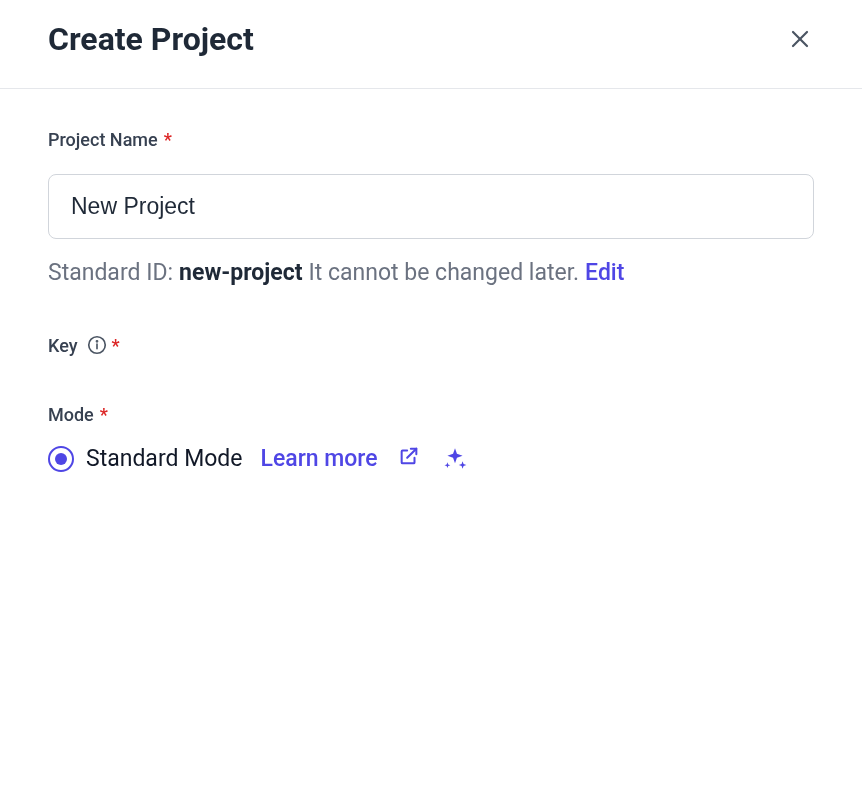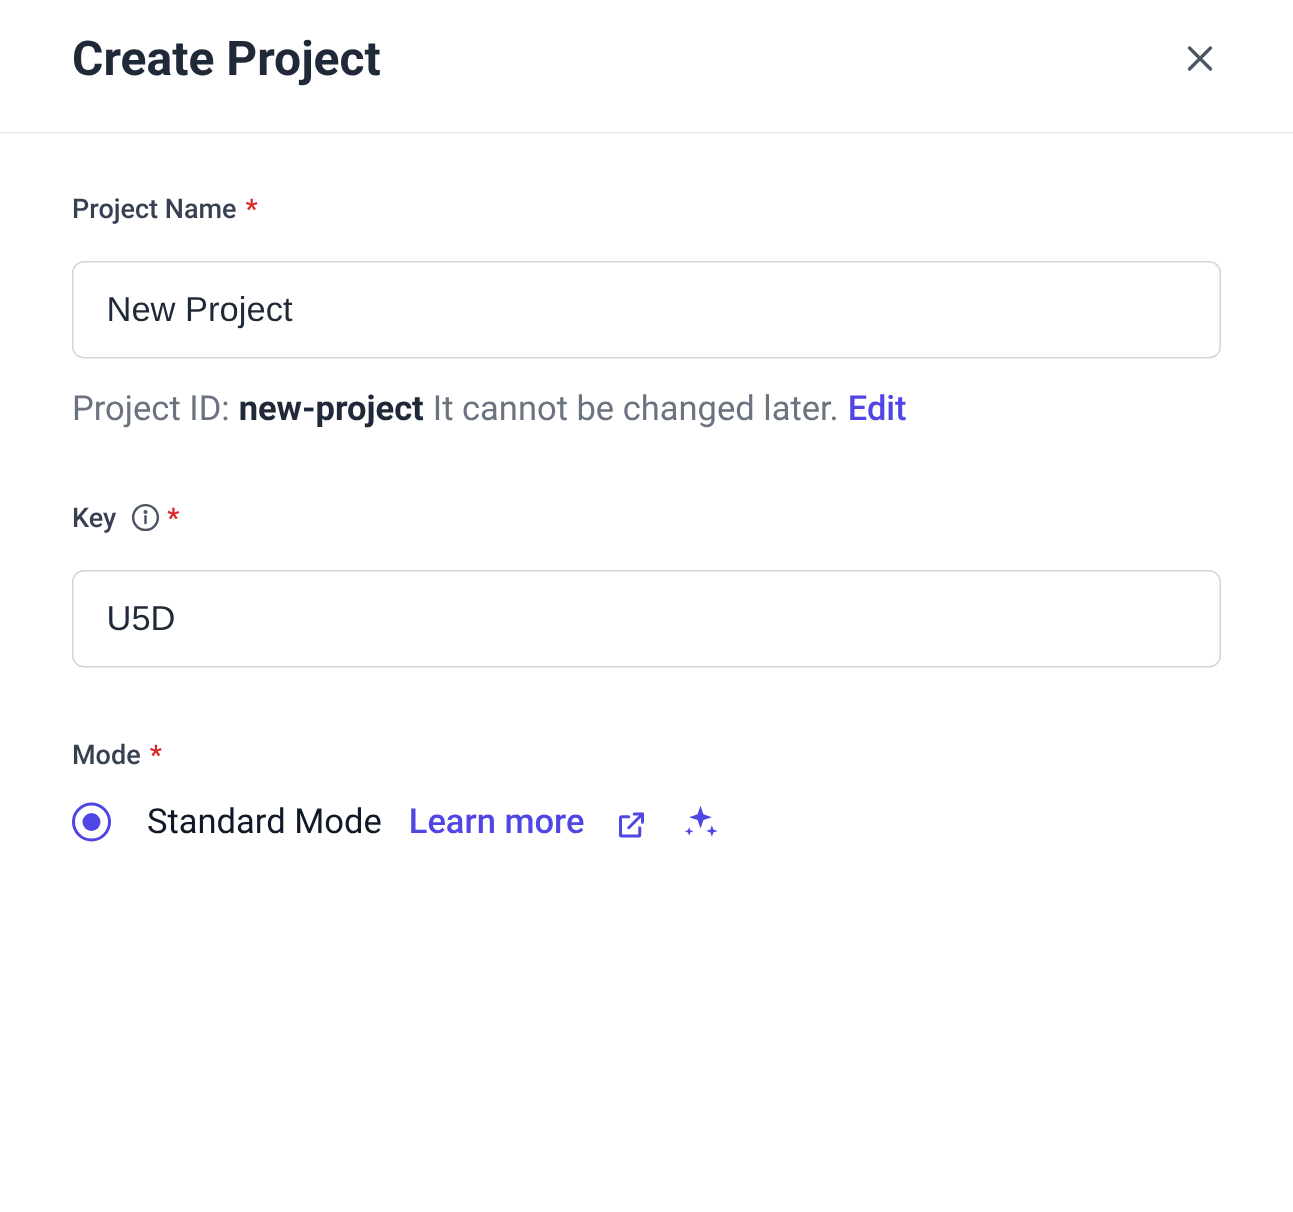--- a/index.html
+++ b/index.html
@@ -95,21 +95,21 @@
     .radio-row {
       display: flex;
       align-items: center;
       gap: 18px;
       font-size: 23px;
       color: #111827;
     }
     .radio-option {
       display: flex;
       align-items: center;
-      gap: 24px;
+      gap: 12px;
       cursor: pointer;
     }
     .radio-circle {
       width: 26px;
       height: 26px;
       border-radius: 50%;
       border: 2px solid #d1d5db;
       display: inline-flex;
       align-items: center;
       justify-content: center;
@@ -122,21 +122,21 @@
       width: 12px;
       height: 12px;
       border-radius: 50%;
       background: #4f46e5;
     }
     .learn-more {
       color: #4f46e5;
       font-weight: 500;
       cursor: pointer;
       display: inline-flex;
-      align-items: flex-end;
+      align-items: flex-start;
       gap: 20px;
     }
     .external-icon {
       display: inline-flex;
       color: #4f46e5;
     }
     .sparkle-icon {
       display: inline-flex;
       color: #4f46e5;
       margin-left: 4px;
@@ -157,40 +157,39 @@
 
 <div class="content">
 
   <div class="field-group">
     <div class="field-label">
       <span>Project Name</span>
       <span class="required">*</span>
     </div>
     <input type="text" class="text-input" value="New Project" style="">
     <div class="helper-text">
-      <span>Project ID:</span>
+      <span>Standard ID:</span>
       <span class="id-value">new-project</span>
       <span>It cannot be changed later.</span>
       <span class="edit-link">Edit</span>
     </div>
   </div>
 
   <div class="field-group">
     <div class="field-label">
       <span>Key</span>
       <span class="info-icon">
         <svg width="22" height="22" viewBox="0 0 24 24" fill="none" stroke="currentColor" stroke-width="1.8">
           <circle cx="12" cy="12" r="9"></circle>
           <circle cx="12" cy="8" r="0.6" fill="currentColor"></circle>
           <line x1="12" y1="11" x2="12" y2="16" stroke-linecap="round"></line>
         </svg>
       </span>
       <span class="required">*</span>
     </div>
-    <input type="text" class="text-input" value="U5D" style="">
   </div>
 
   <div class="field-group mode-section">
     <div class="field-label">
       <span>Mode</span>
       <span class="required">*</span>
     </div>
     <div class="radio-row">
       <div class="radio-option">
         <span class="radio-circle selected">

